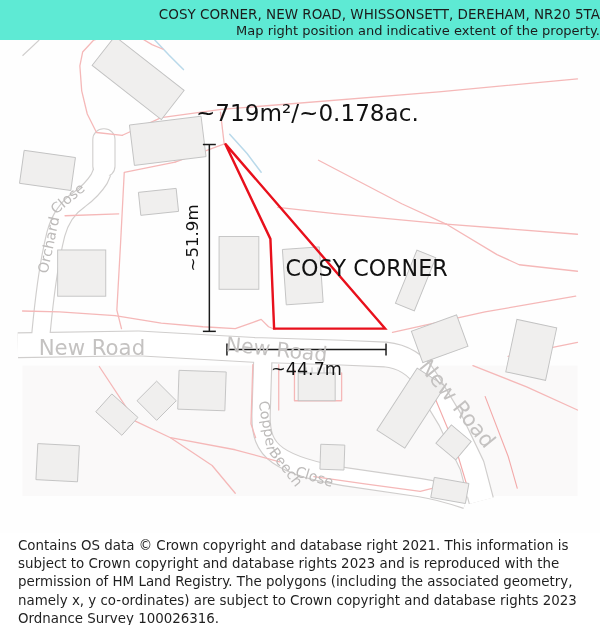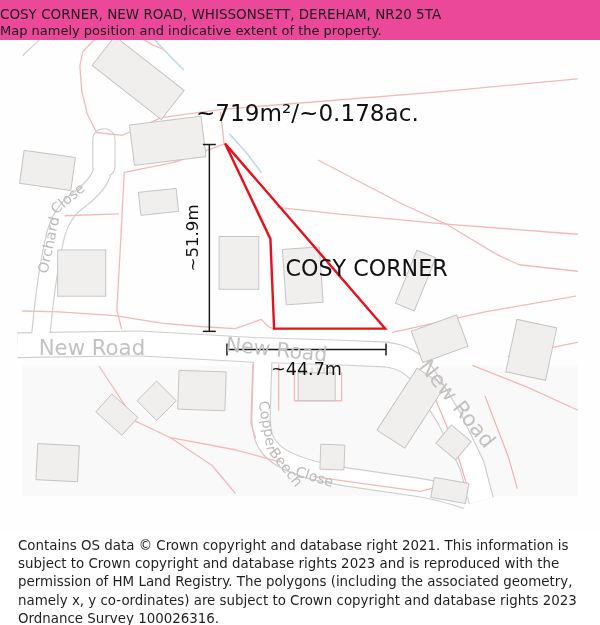--- a/index.html
+++ b/index.html
@@ -1,18 +1,18 @@
 <!DOCTYPE html>
 <html><head>
 <meta charset="utf-8">
 <style>
   html,body{margin:0;padding:0;background:#fff;}
   #page{position:relative;width:600px;height:625px;background:#ffffff;overflow:hidden;
         font-family:"DejaVu Sans","Liberation Sans",sans-serif;}
-  #hdr{position:absolute;top:0;left:0;width:600px;height:40px;text-align:left;background:#ec4899;}
+  #hdr{position:absolute;top:0;left:0;width:600px;height:40px;text-align:right;background:#5eead4;}
   #hdr .t1{font-size:13.5px;color:#1c1c1c;padding-top:6px;line-height:1.25;}
   #hdr .t2{font-size:13px;color:#1c1c1c;line-height:1.3;}
   #mapwrap{position:absolute;top:40px;left:0;width:600px;height:493px;background:#fefefe;}
   svg{display:block;}
   .pink{fill:none;stroke:#f5b8b8;stroke-width:1.4;stroke-linejoin:round;stroke-linecap:round;}
   .pink2{fill:none;stroke:#f3a9a9;stroke-width:1.2;stroke-linejoin:round;}
   .casing{fill:none;stroke:#d0cecd;stroke-width:28;stroke-linecap:butt;stroke-linejoin:round;}
   .casing-n{fill:none;stroke:#d0cecd;stroke-width:21;stroke-linecap:butt;stroke-linejoin:round;}
   .roadfill{fill:none;stroke:#ffffff;stroke-width:25.5;stroke-linecap:butt;stroke-linejoin:round;}
   .roadfill-n{fill:none;stroke:#ffffff;stroke-width:18.5;stroke-linecap:butt;stroke-linejoin:round;}
@@ -26,21 +26,21 @@
   #ftr{position:absolute;top:533px;left:0;width:600px;height:92px;background:#fff;padding-left:12px;}
   #ftr .c{font-size:13.4px;line-height:1.36;color:#1f1f1f;padding:4px 7px 0 6px;}
 </style>
 </head>
 <body>
 
 <div id="page">
 
   <div id="hdr">
     <div class="t1">COSY CORNER, NEW ROAD, WHISSONSETT, DEREHAM, NR20 5TA</div>
-    <div class="t2">Map namely position and indicative extent of the property.</div>
+    <div class="t2">Map right position and indicative extent of the property.</div>
   </div>
 
   <div id="mapwrap">
     <svg width="600" height="493" viewBox="0 40 600 533">
 
       <rect x="0" y="392" width="600" height="141" fill="#faf9f9"></rect>
 
       <g>
         <polyline class="stream" points="143,40 158,56 174,72"></polyline>
         <polyline class="stream" points="224,142 243,163 258,183"></polyline>

